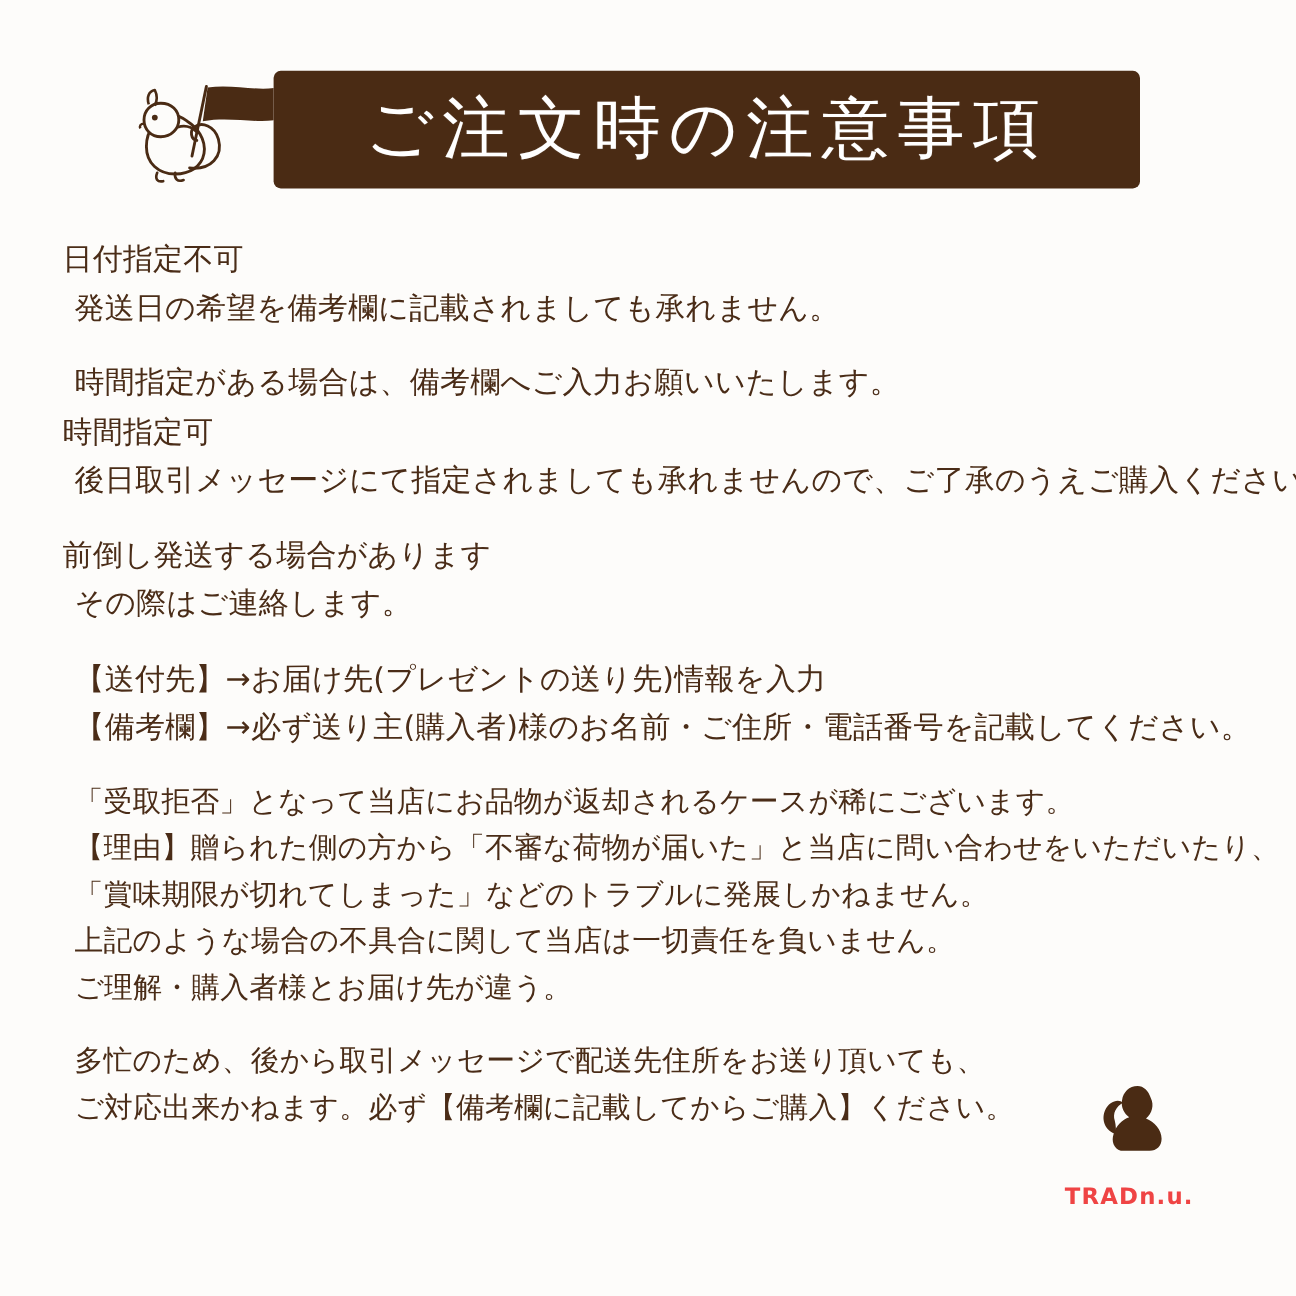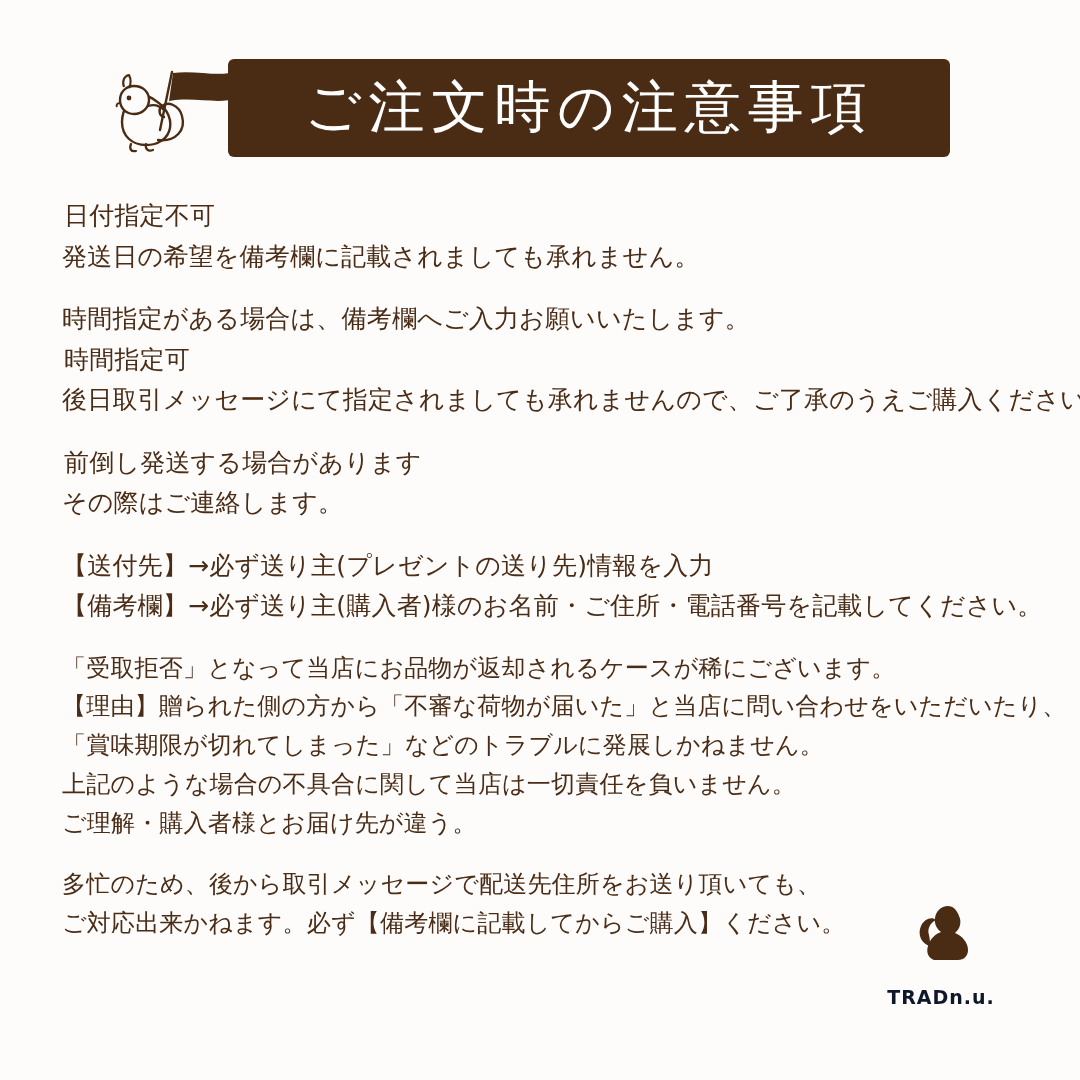--- a/index.html
+++ b/index.html
@@ -71,21 +71,21 @@
   }
   .line {
     font-size: 25px;
     line-height: 1.62;
     color: #4a2c17;
     white-space: nowrap;
     font-family: "DejaVu Sans", sans-serif;
     letter-spacing: 0.2px;
   }
   .line.head {
-    margin-left: 12px;
+    margin-left: 0;
   }
   .line.ind {
     margin-left: 10px;
   }
   .line.small {
     font-size: 24px;
   }
 
   
   .logo {
@@ -97,21 +97,21 @@
   }
   .logo-glyph {
     display: block;
     margin: 0 auto;
   }
   .logo-text {
     display: block;
     margin-top: 18px;
     font-size: 19px;
     letter-spacing: 1px;
-    color: #0f172a;
+    color: #ef4444;
     font-family: "DejaVu Sans", sans-serif;
     font-weight: bold;
   }
 </style>
 </head>
 <body>
 
 <div class="page">
 
   <div class="header-area">
@@ -159,21 +159,21 @@
       <div class="line head">時間指定可</div>
       <div class="line ind">後日取引メッセージにて指定されましても承れませんので、ご了承のうえご購入ください。</div>
     </div>
 
     <div class="blk">
       <div class="line head">前倒し発送する場合があります</div>
       <div class="line ind">その際はご連絡します。</div>
     </div>
 
     <div class="blk">
-      <div class="line ind">【送付先】→必ず送り主(プレゼントの送り先)情報を入力</div>
+      <div class="line ind">【送付先】→お届け先(プレゼントの送り先)情報を入力</div>
       <div class="line ind">【備考欄】→必ず送り主(購入者)様のお名前・ご住所・電話番号を記載してください。</div>
     </div>
 
     <div class="blk">
       <div class="line ind small">「受取拒否」となって当店にお品物が返却されるケースが稀にございます。</div>
       <div class="line ind small">【理由】贈られた側の方から「不審な荷物が届いた」と当店に問い合わせをいただいたり、</div>
       <div class="line ind small">「賞味期限が切れてしまった」などのトラブルに発展しかねません。</div>
       <div class="line ind small">上記のような場合の不具合に関して当店は一切責任を負いません。</div>
       <div class="line ind small">ご理解・購入者様とお届け先が違う。</div>
     </div>

